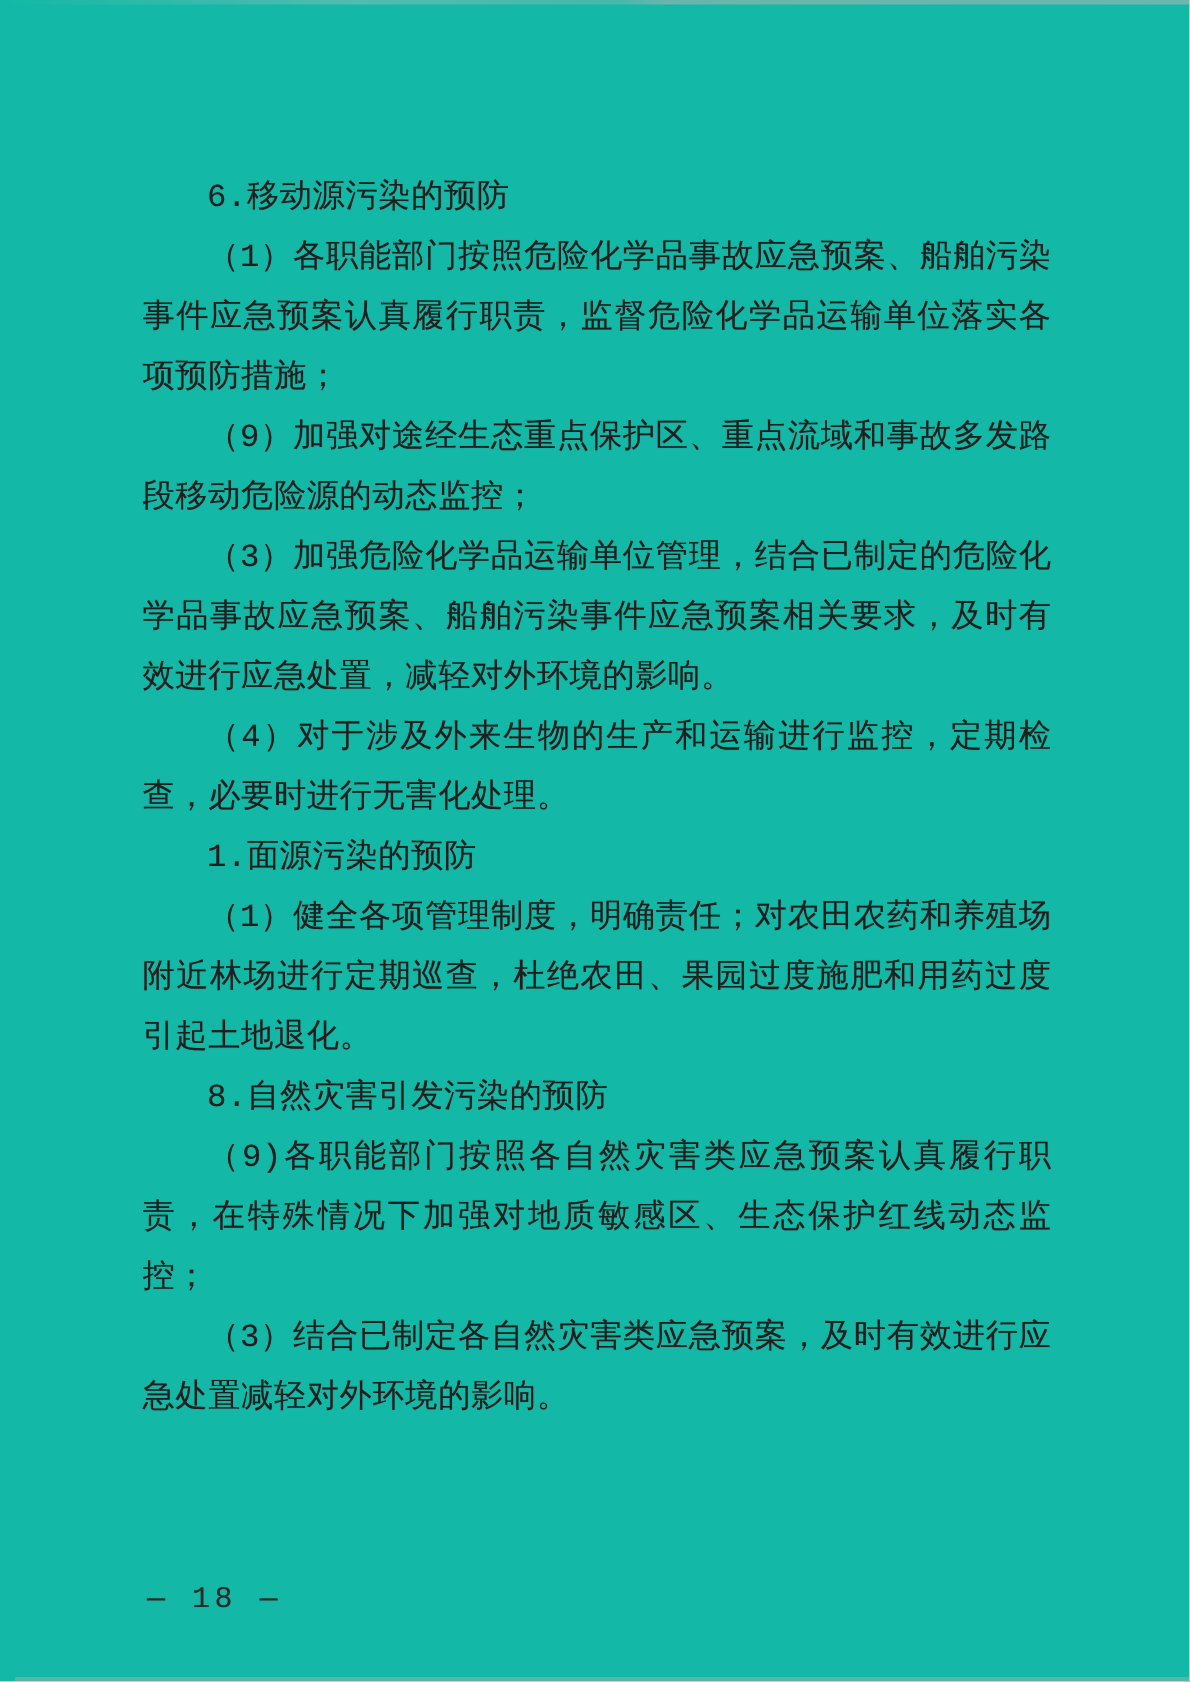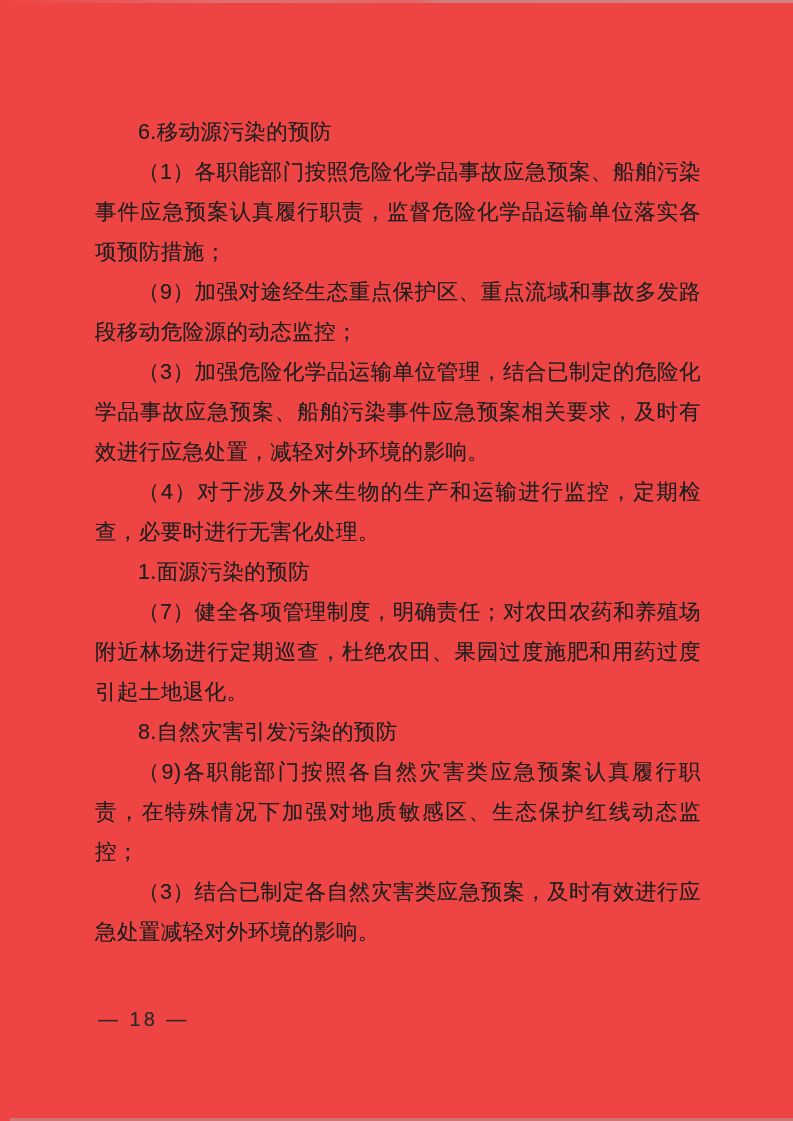--- a/index.html
+++ b/index.html
@@ -4,23 +4,23 @@
 <style>
   html, body {
     margin: 0;
     padding: 0;
     background: #ffffff;
   }
   .page {
     position: relative;
     width: 793px;
     height: 1121px;
-    background: #ef4444;
+    background: #14b8a6;
     overflow: hidden;
-    font-family: Liberation Sans, sans-serif;
+    font-family: Liberation Mono, monospace;
   }
   
   .scan-line-top {
     position: absolute;
     top: 0;
     left: 0;
     width: 793px;
     height: 3px;
     background: linear-gradient(90deg,
       rgba(200,200,200,0.0) 0%,
@@ -49,21 +49,21 @@
     letter-spacing: 0.4px;
     text-shadow: 0 0 0.5px rgba(50,50,50,0.55);
   }
   .doc-body p {
     margin: 0;
     text-indent: 2em;
   }
   .page-number {
     position: absolute;
     left: 98px;
-    top: 1007px;
+    top: 1055px;
     font-size: 20px;
     line-height: 24px;
     color: #2a2a2a;
     letter-spacing: 3px;
     text-shadow: 0 0 0.5px rgba(50,50,50,0.5);
   }
 </style>
 </head>
 <body>
 
@@ -71,21 +71,21 @@
   <div class="scan-line-top"></div>
 
   <div class="doc-body">
     <p>6.移动源污染的预防</p>
     <p>（1）各职能部门按照危险化学品事故应急预案、船舶污染事件应急预案认真履行职责，监督危险化学品运输单位落实各项预防措施；</p>
     <p>（9）加强对途经生态重点保护区、重点流域和事故多发路段移动危险源的动态监控；</p>
     <p>（3）加强危险化学品运输单位管理，结合已制定的危险化学品事故应急预案、船舶污染事件应急预案相关要求，及时有效进行应急处置，减轻对外环境的影响。</p>
     <p>（4）对于涉及外来生物的生产和运输进行监控，定期检查，必要时进行无害化处理。</p>
 
     <p>1.面源污染的预防</p>
-    <p>（7）健全各项管理制度，明确责任；对农田农药和养殖场附近林场进行定期巡查，杜绝农田、果园过度施肥和用药过度引起土地退化。</p>
+    <p>（1）健全各项管理制度，明确责任；对农田农药和养殖场附近林场进行定期巡查，杜绝农田、果园过度施肥和用药过度引起土地退化。</p>
 
     <p>8.自然灾害引发污染的预防</p>
     <p>（9)各职能部门按照各自然灾害类应急预案认真履行职责，在特殊情况下加强对地质敏感区、生态保护红线动态监控；</p>
     <p>（3）结合已制定各自然灾害类应急预案，及时有效进行应急处置减轻对外环境的影响。</p>
   </div>
 
   <div class="page-number">— 18 —</div>
 
   <div class="scan-line-bottom"></div>
 </div>

